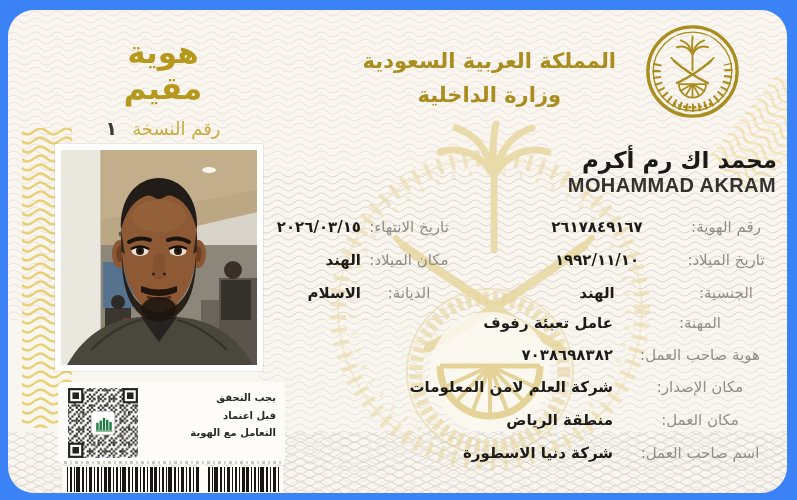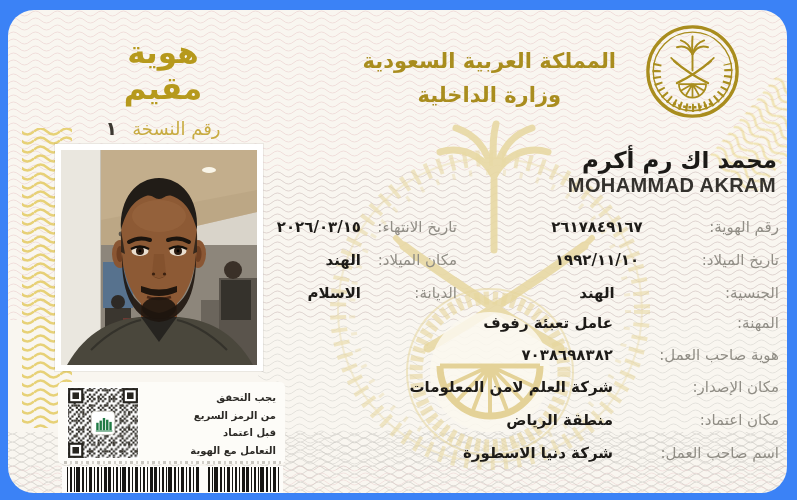--- a/index.html
+++ b/index.html
@@ -21,21 +21,21 @@
   .kingdom{font-size:21px;font-weight:bold;color:#a98d1e;letter-spacing:-0.5px;}
   .ministry{font-size:21px;font-weight:bold;color:#a98d1e;margin-top:10px;}
 
   
   .name-ar{position:absolute;top:137px;right:10px;font-size:23px;font-weight:bold;color:#1c1a17;}
   .name-en{position:absolute;top:164px;right:11px;font-size:20px;color:#34322e;direction:ltr;
            font-family:"Liberation Sans","DejaVu Sans",sans-serif;letter-spacing:0.4px;font-weight:bold;}
 
   
   .f-row{position:absolute;display:flex;align-items:baseline;height:24px;font-size:15px;direction:rtl;}
-  .f-row .lbl{color:#908d85;white-space:nowrap;}
+  .f-row .lbl{color:#908d85;white-space:nowrap;text-align:center;}
   .f-row .val{font-weight:bold;color:#1d1b18;white-space:nowrap;}
   .pair-r .lbl{width:106px;}
   .pair-r .val{width:152px;text-align:center;}
   .pair-m .lbl{width:96px;}
   .pair-m .val{width:120px;}
   .full .lbl{min-width:158px;}
   .full .val{margin-right:8px;}
   .r0a{top:208px;right:8px;} .r0b{top:208px;right:330px;}
   .r1a{top:241px;right:8px;} .r1b{top:241px;right:330px;}
   .r2a{top:274px;right:8px;} .r2b{top:274px;right:330px;}
@@ -203,21 +203,21 @@
   </div>
   <div class="f-row full r4">
     <span class="lbl">هوية صاحب العمل:</span>
     <span class="val">٧٠٣٨٦٩٨٣٨٢</span>
   </div>
   <div class="f-row full r5">
     <span class="lbl">مكان الإصدار:</span>
     <span class="val">شركة العلم لامن المعلومات</span>
   </div>
   <div class="f-row full r6">
-    <span class="lbl">مكان اعتماد:</span>
+    <span class="lbl">مكان العمل:</span>
     <span class="val">منطقة الرياض</span>
   </div>
   <div class="f-row full r7">
     <span class="lbl">اسم صاحب العمل:</span>
     <span class="val">شركة دنيا الاسطورة</span>
   </div>
 
   <div class="photo">
     <svg viewBox="0 0 196 215">
       <rect width="196" height="215" fill="#d9d4ca"></rect>
@@ -321,21 +321,20 @@
           <rect x="14.9" y="15.4" width="1.1" height="4.4"></rect>
           <rect x="16.4" y="14.2" width="1.1" height="5.6"></rect>
           <rect x="17.9" y="15.0" width="1.1" height="4.8"></rect>
           <rect x="19.4" y="16.0" width="1.1" height="3.8"></rect>
         </g>
         <path d="M13.2,20.2 L20.8,20.2" stroke="#1f7a44" stroke-width="0.5"></path>
       </g>
     </svg>
     <div class="warn">
       <span>يجب التحقق</span>
-      <span>من الرمز السريع</span>
       <span>قبل اعتماد</span>
       <span>التعامل مع الهوية</span>
     </div>
   </div>
 
   <div class="microtext"></div>
 
   <svg class="barcode" viewBox="0 0 221 27" preserveAspectRatio="none">
     <defs>
       <pattern id="bc" width="46" height="27" patternUnits="userSpaceOnUse">

